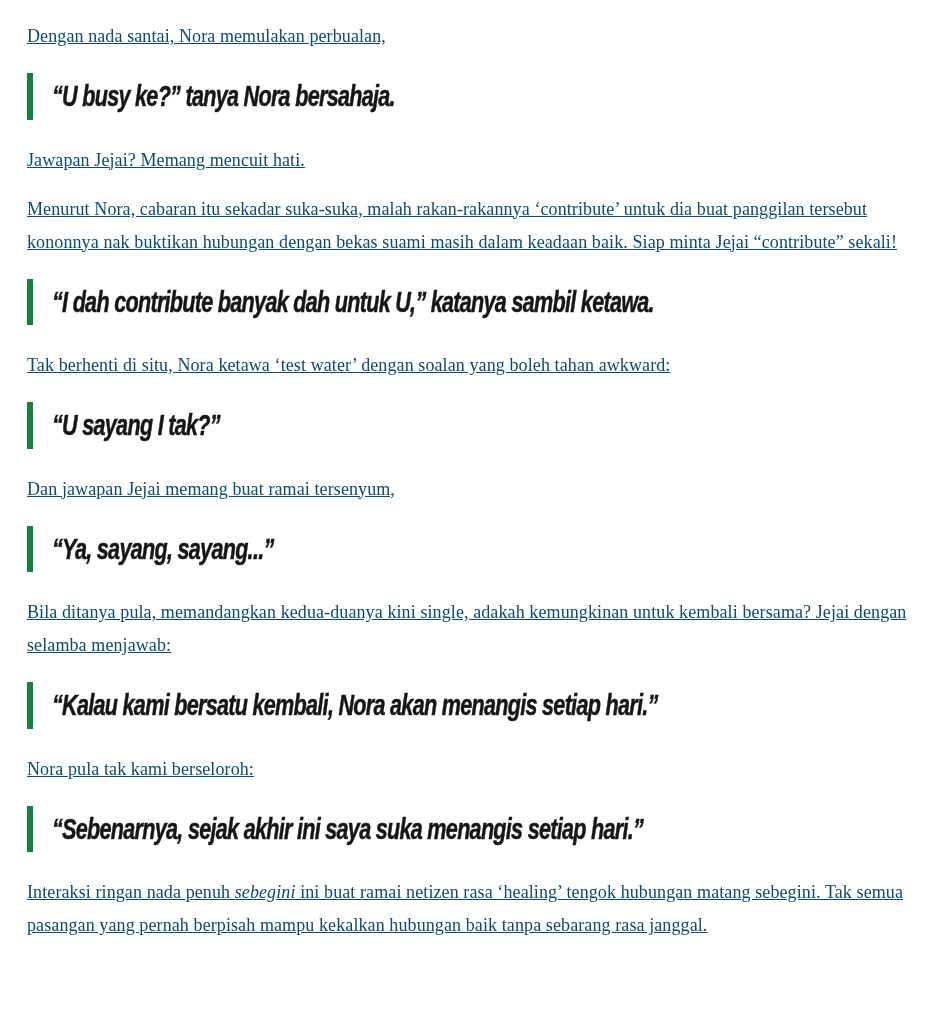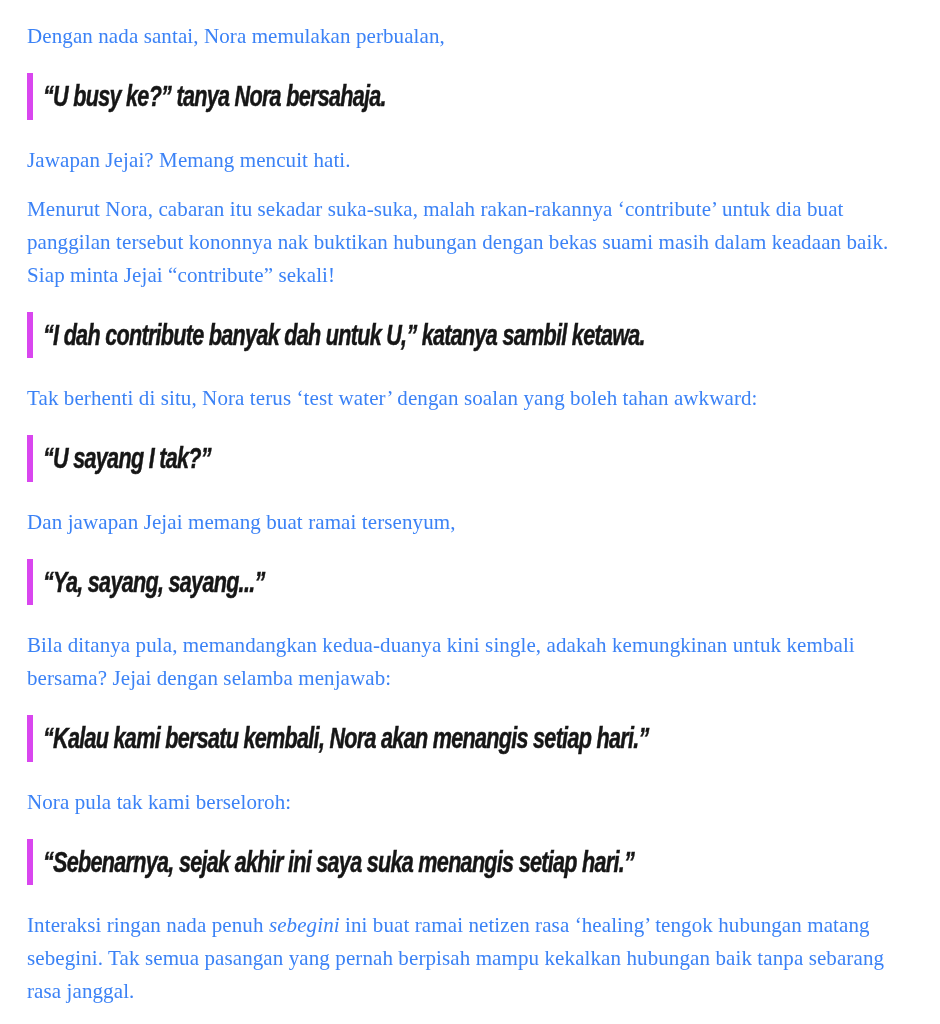--- a/index.html
+++ b/index.html
@@ -8,32 +8,33 @@
     background: #ffffff;
   }
   .article {
     width: 940px;
     box-sizing: border-box;
     padding: 20px 25px 6px 27px;
     font-family: "Liberation Serif", serif;
   }
   .body-text {
     margin: 0 0 16px 0;
-    font-size: 21px;
+    font-size: 18px;
     line-height: 33px;
-    color: #3b82f6;
+    color: #0c4a6e;
     letter-spacing: 0.1px;
+    text-decoration: underline;
   }
   .body-text .em {
     font-style: italic;
   }
   .pull-quote {
     margin: 20px 0 24px 0;
-    border-left: 6px solid #d946ef;
-    padding: 6px 0 6px 10px;
+    border-left: 6px solid #15803d;
+    padding: 6px 0 6px 19px;
   }
   .quote-text {
     display: inline-block;
     white-space: nowrap;
     font-family: "Liberation Sans", sans-serif;
     font-style: italic;
     font-weight: bold;
     font-size: 30px;
     line-height: 1.15;
     letter-spacing: -1px;
@@ -55,21 +56,21 @@
   </blockquote>
 
   <p class="body-text">Jawapan Jejai? Memang mencuit hati.</p>
 
   <p class="body-text">Menurut Nora, cabaran itu sekadar suka-suka, malah rakan-rakannya ‘contribute’ untuk dia buat panggilan tersebut kononnya nak buktikan hubungan dengan bekas suami masih dalam keadaan baik. Siap minta Jejai “contribute” sekali!</p>
 
   <blockquote class="pull-quote">
     <span class="quote-text">“I dah contribute banyak dah untuk U,” katanya sambil ketawa.</span>
   </blockquote>
 
-  <p class="body-text">Tak berhenti di situ, Nora terus ‘test water’ dengan soalan yang boleh tahan awkward:</p>
+  <p class="body-text">Tak berhenti di situ, Nora ketawa ‘test water’ dengan soalan yang boleh tahan awkward:</p>
 
   <blockquote class="pull-quote">
     <span class="quote-text">“U sayang I tak?”</span>
   </blockquote>
 
   <p class="body-text">Dan jawapan Jejai memang buat ramai tersenyum,</p>
 
   <blockquote class="pull-quote">
     <span class="quote-text">“Ya, sayang, sayang...”</span>
   </blockquote>

